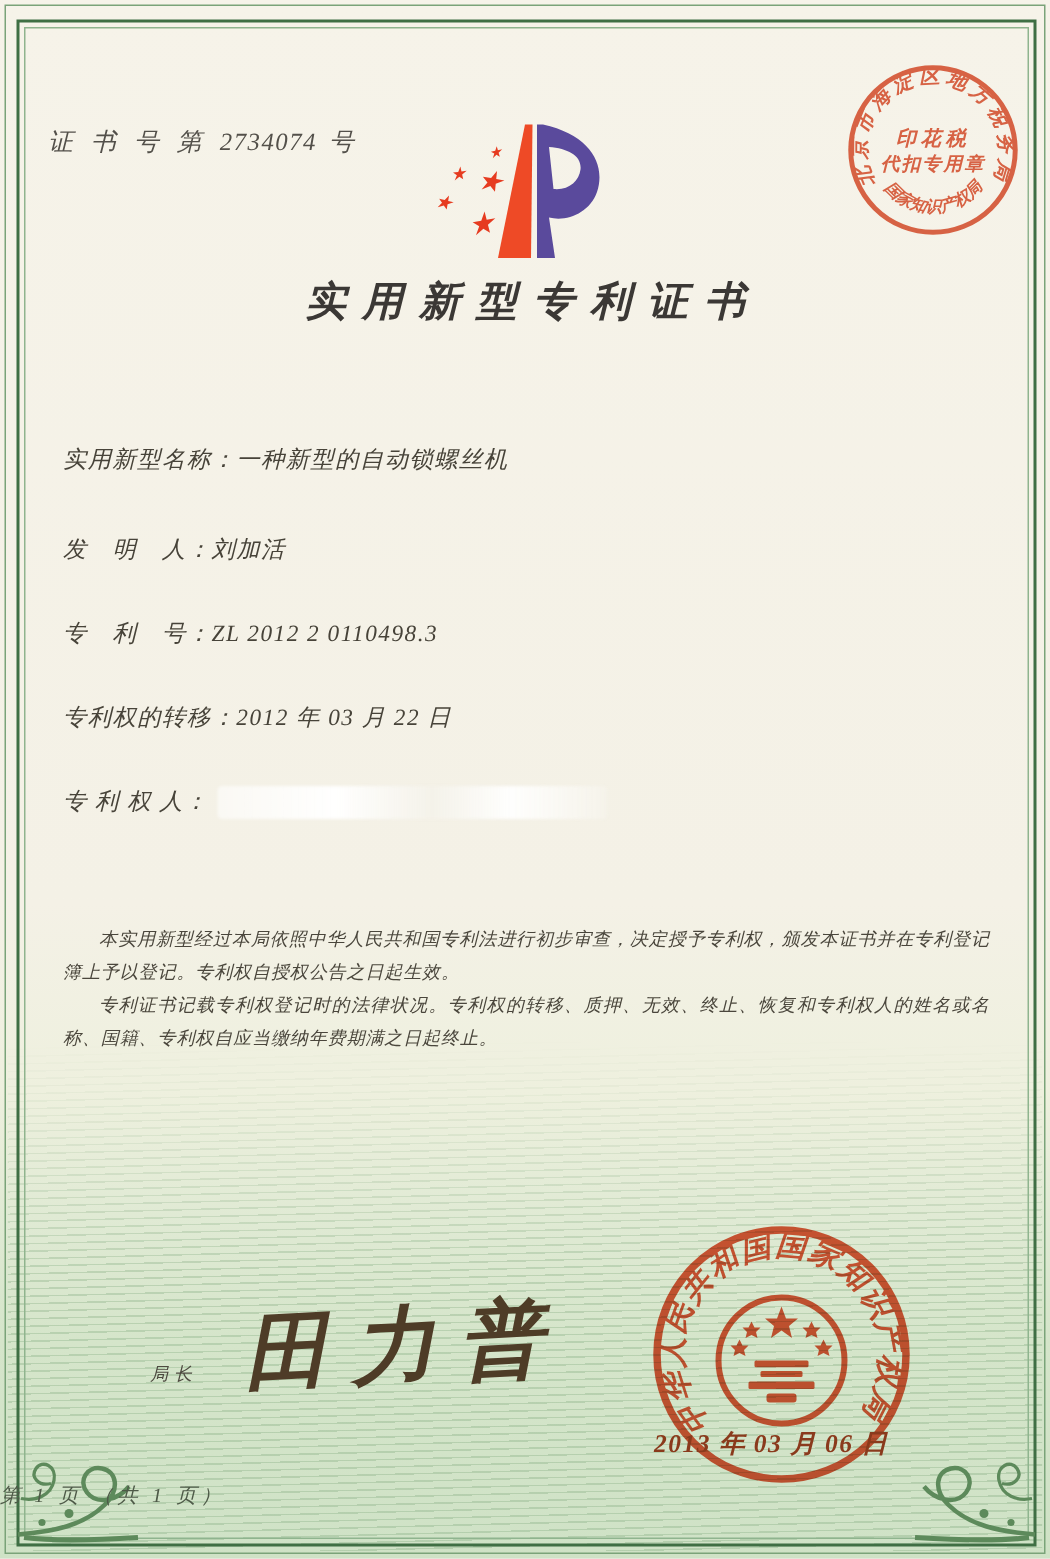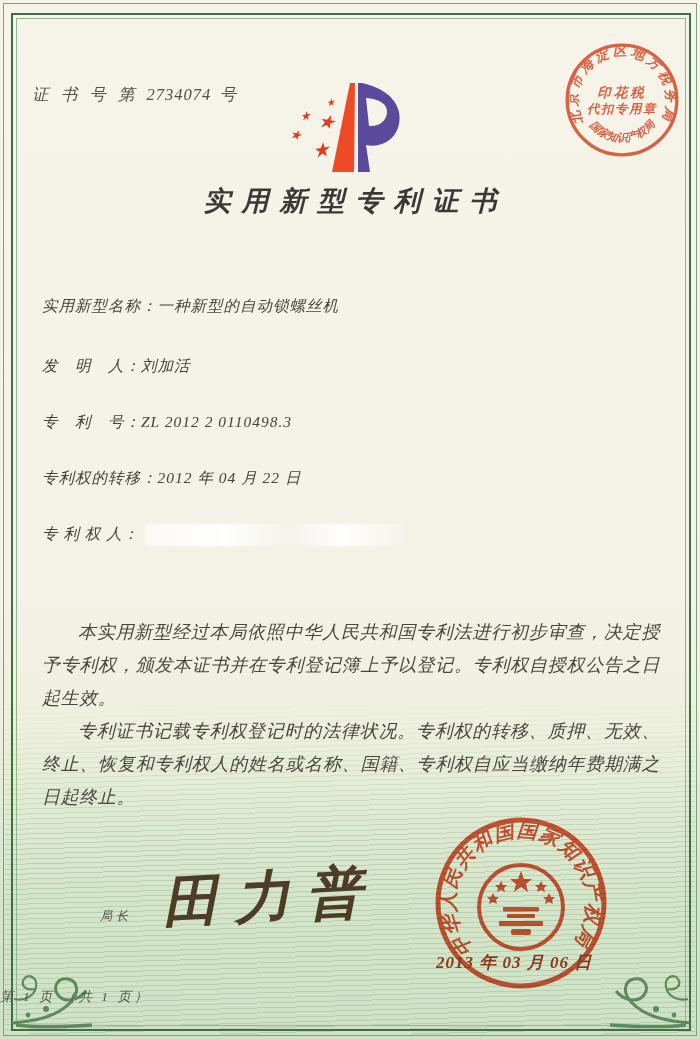--- a/index.html
+++ b/index.html
@@ -35,21 +35,21 @@
 
   
   .field{position:absolute;left:42px;font-size:15.5px;color:#474339;letter-spacing:1px;white-space:nowrap;}
   .f0{top:296px}.f1{top:356px}.f2{top:412px}.f3{top:468px}.f4{top:524px}.f5{top:582px}
   .redact{display:inline-block;vertical-align:middle;width:260px;height:22px;margin-left:6px;
     background:linear-gradient(90deg,rgba(255,255,255,.55),rgba(255,255,255,.95) 30%,rgba(244,242,234,.8) 55%,rgba(255,255,255,.9) 75%,rgba(246,244,236,.6));
     filter:blur(1.2px);border-radius:3px;}
 
   
   .body-text{position:absolute;left:42px;top:616px;width:618px;}
-  .body-text p{margin:0;text-indent:2em;font-size:18px;line-height:1.83;color:#4a463c;
+  .body-text p{margin:0;text-indent:2em;font-size:12px;line-height:1.83;color:#4a463c;
     text-align:justify;letter-spacing:.6px;}
 
   
   .sig-row{position:absolute;left:100px;top:866px;width:300px;height:100px;}
   .sig-label{position:absolute;left:0;top:42px;font-size:12px;letter-spacing:4px;color:#4d4a40;}
   .sig-name{position:absolute;left:62px;top:-6px;font-size:56px;font-weight:600;color:#4e3c27;
     letter-spacing:16px;transform:rotate(-3deg);font-family:"Liberation Serif","DejaVu Serif",serif;}
 
   
   .tax-stamp{position:absolute;left:562px;top:40px;width:120px;height:120px;opacity:.92;mix-blend-mode:multiply;}
@@ -129,21 +129,21 @@
   <div class="field f1">
     <span>发　明　人</span><span>：</span><span>刘加活</span>
   </div>
   <div class="field f0">
     <span>实用新型名称</span><span>：</span><span>一种新型的自动锁螺丝机</span>
   </div>
   <div class="field f2">
     <span>专　利　号</span><span>：</span><span>ZL 2012 2 0110498.3</span>
   </div>
   <div class="field f3">
-    <span>专利权的转移</span><span>：</span><span>2012 年 04 月 22 日</span>
+    <span>专利权的转移</span><span>：</span><span>2012 年 03 月 22 日</span>
   </div>
   <div class="field f4">
     <span>专 利 权 人</span><span>：</span><span class="redact"></span>
   </div>
 
   <div class="body-text">
     <p>本实用新型经过本局依照中华人民共和国专利法进行初步审查，决定授予专利权，颁发本证书并在专利登记簿上予以登记。专利权自授权公告之日起生效。</p>
     <p>专利证书记载专利权登记时的法律状况。专利权的转移、质押、无效、终止、恢复和专利权人的姓名或名称、国籍、专利权自应当缴纳年费期满之日起终止。</p>
   </div>
 

